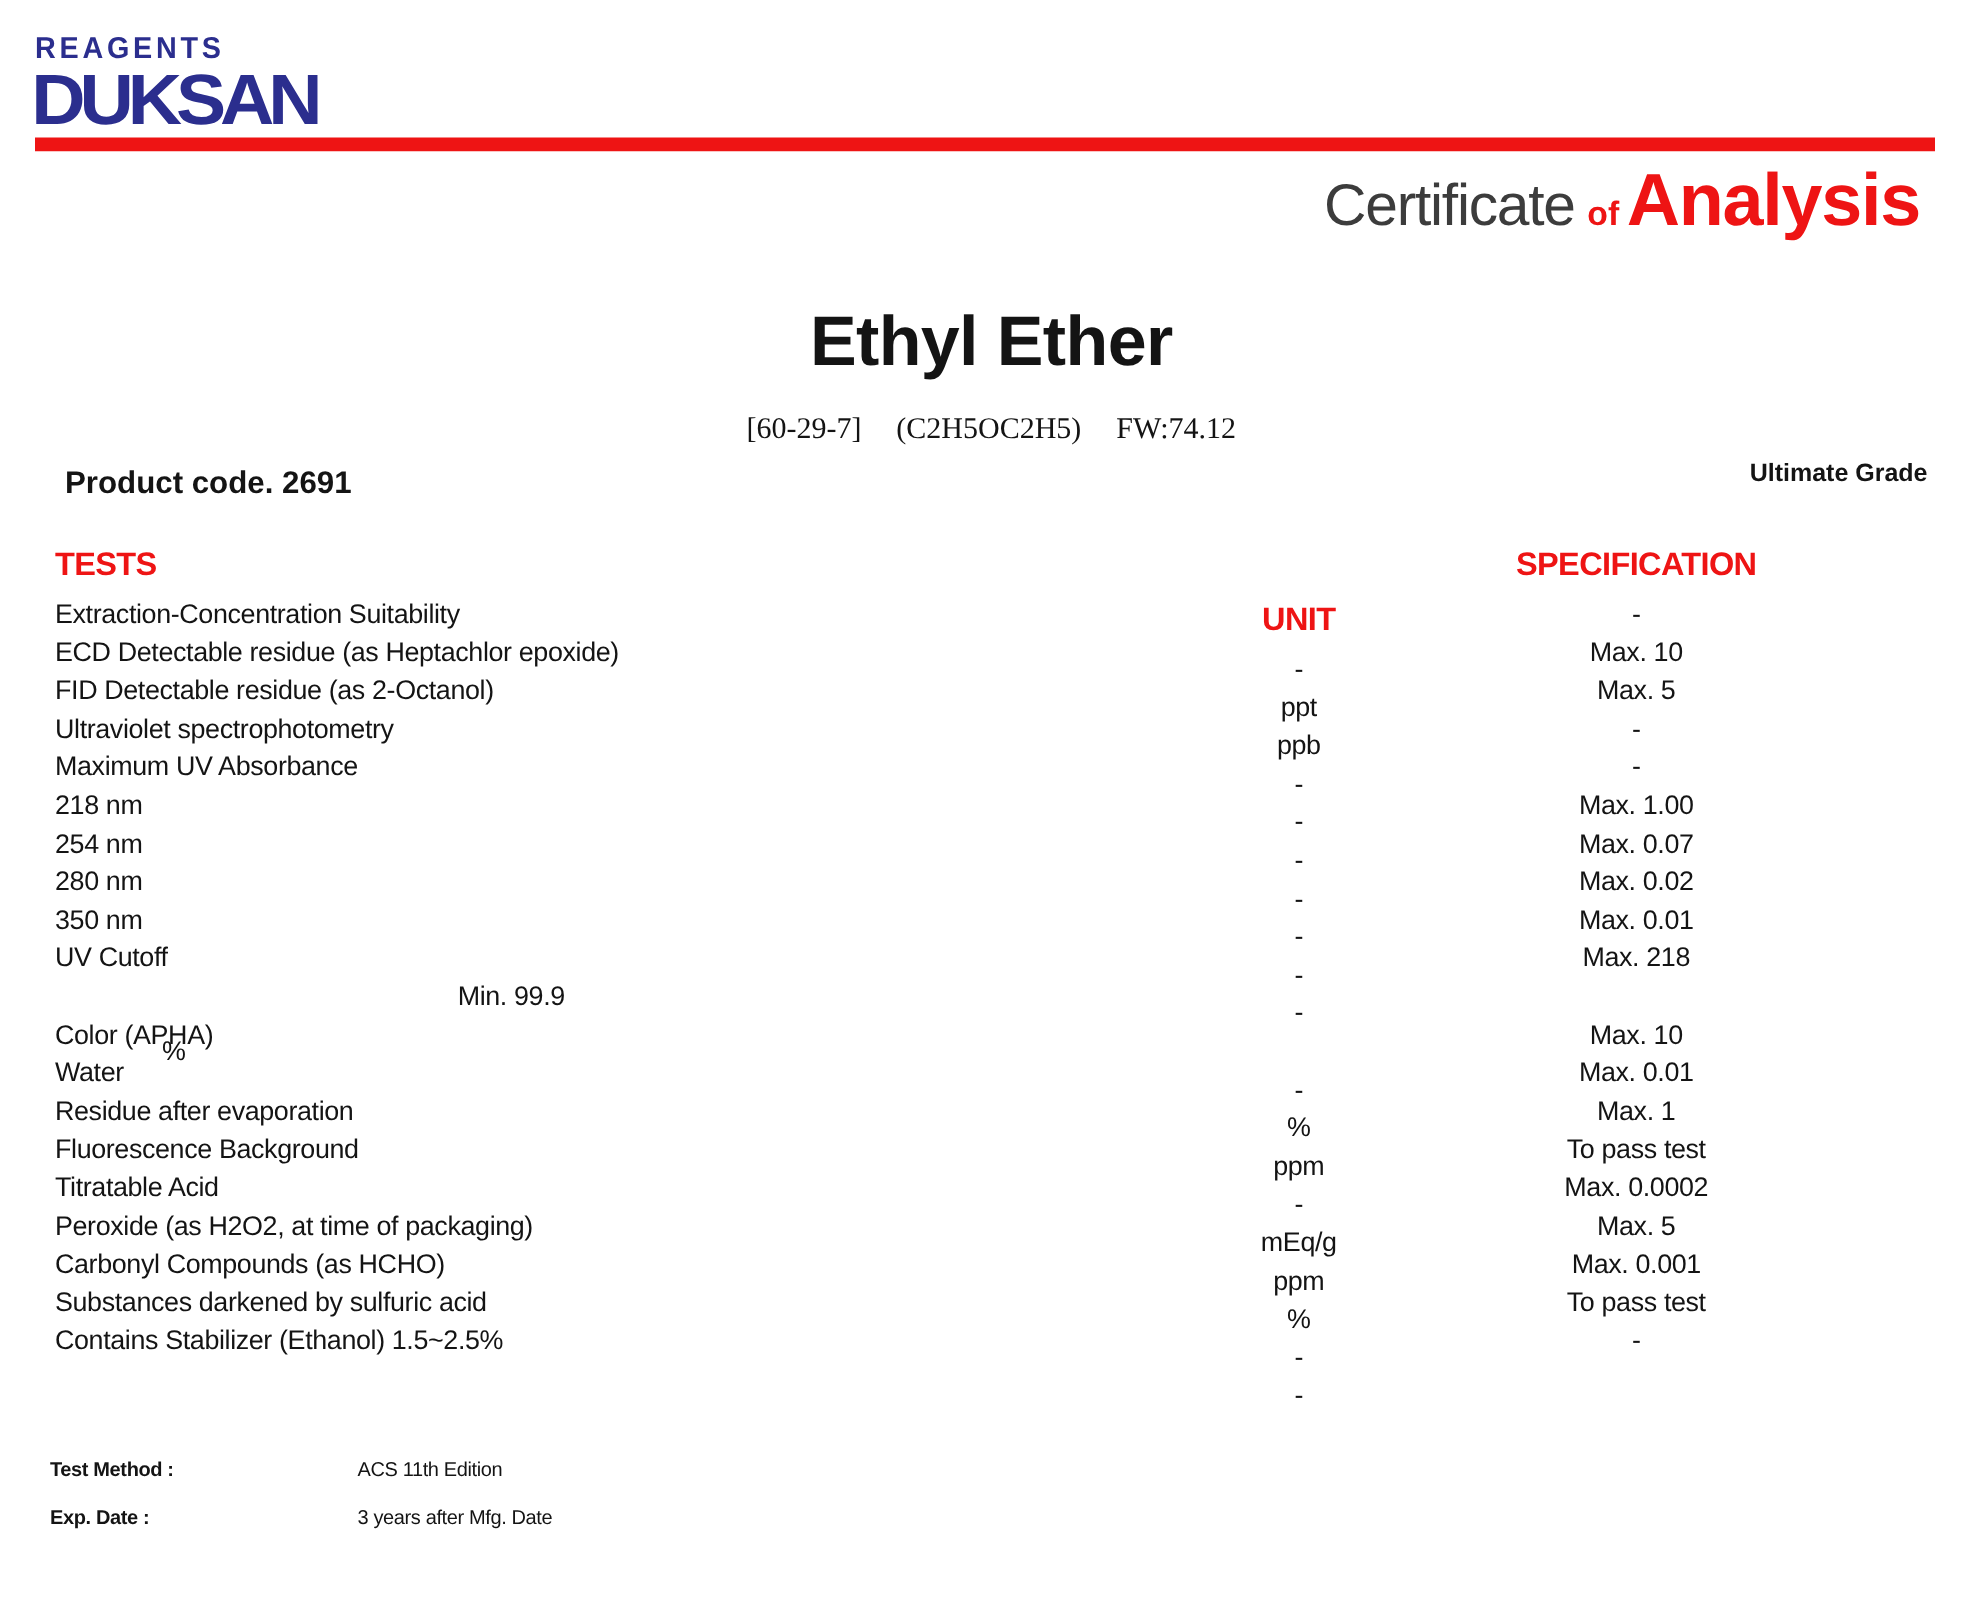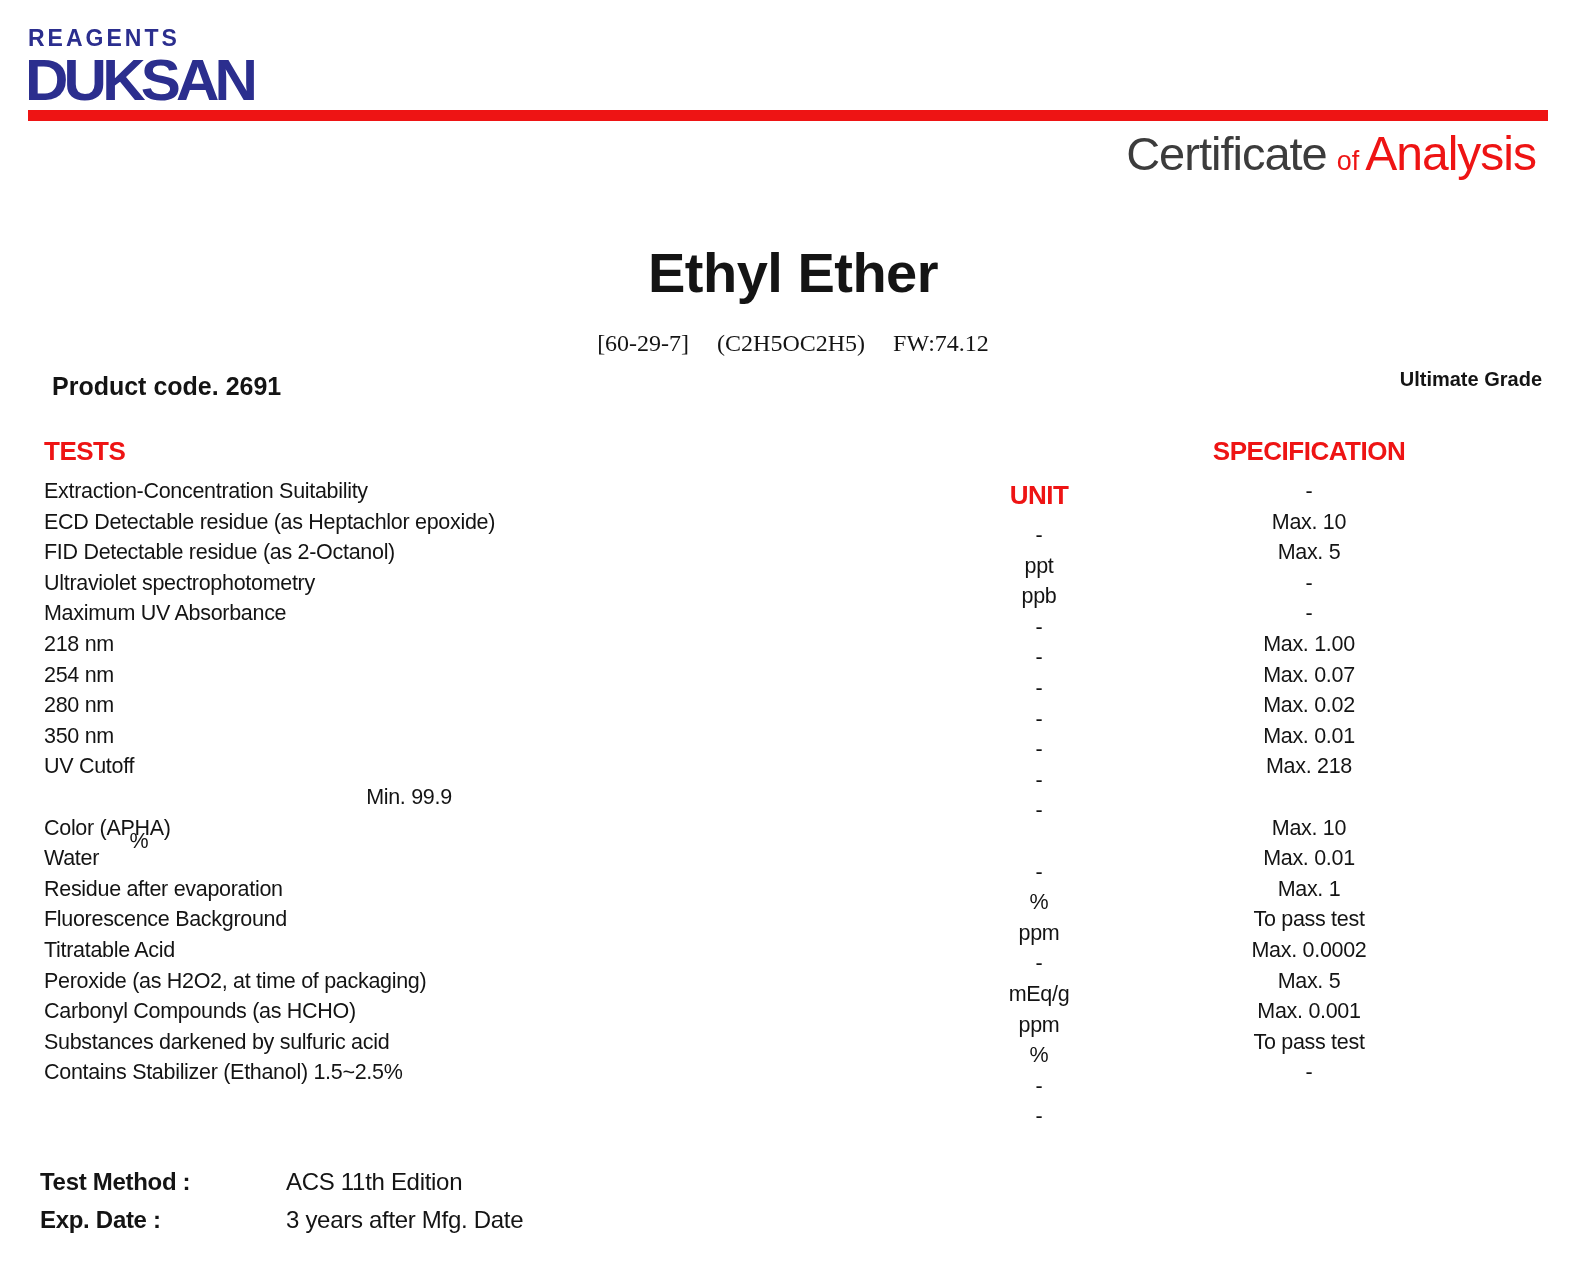--- a/index.html
+++ b/index.html
@@ -63,27 +63,27 @@
     text-align: right;
   }
   .coa-certificate {
     font-size: 47px;
     font-weight: 400;
     color: var(--cert-gray);
     letter-spacing: -1px;
   }
   .coa-of {
     font-size: 27px;
-    font-weight: normal;
+    font-weight: bold;
     color: var(--accent-red);
     margin: 0 6px 0 10px;
   }
   .coa-analysis {
-    font-size: 48px;
-    font-weight: normal;
+    font-size: 59px;
+    font-weight: bold;
     color: var(--accent-red);
     letter-spacing: -1px;
     margin-top: 40px;
   }
 
   
   .product-title {
     position: absolute;
     top: 240px;
     left: 0;
@@ -143,21 +143,21 @@
     line-height: 30.6px;
     letter-spacing: -0.3px;
   }
 
   
   .footer {
     position: absolute;
     top: 1168px;
     left: 40px;
   }
-  .frow { display: flex; height: 38px; align-items: baseline; font-size: 24px; }
+  .frow { display: flex; height: 38px; align-items: baseline; font-size: 16px; }
   .flabel { flex: 0 0 246px; font-weight: bold; letter-spacing: -0.3px; }
   .fvalue { letter-spacing: -0.3px; }
 </style>
 </head>
 <body>
 
 <div class="page">
 
   <div class="logo">
     <div class="logo-reagents">REAGENTS</div>

